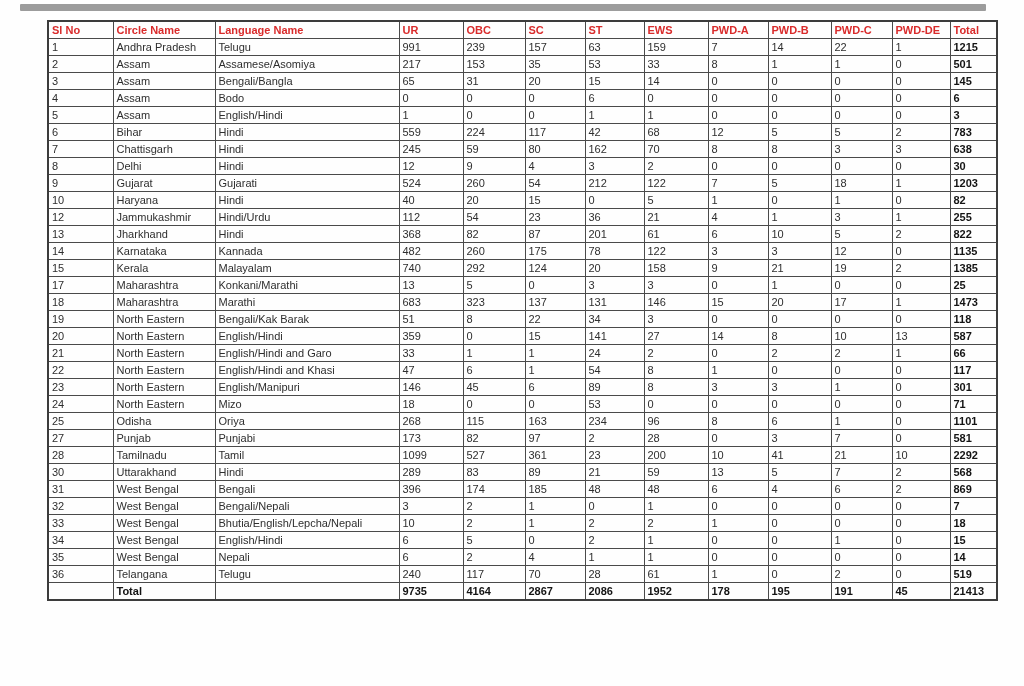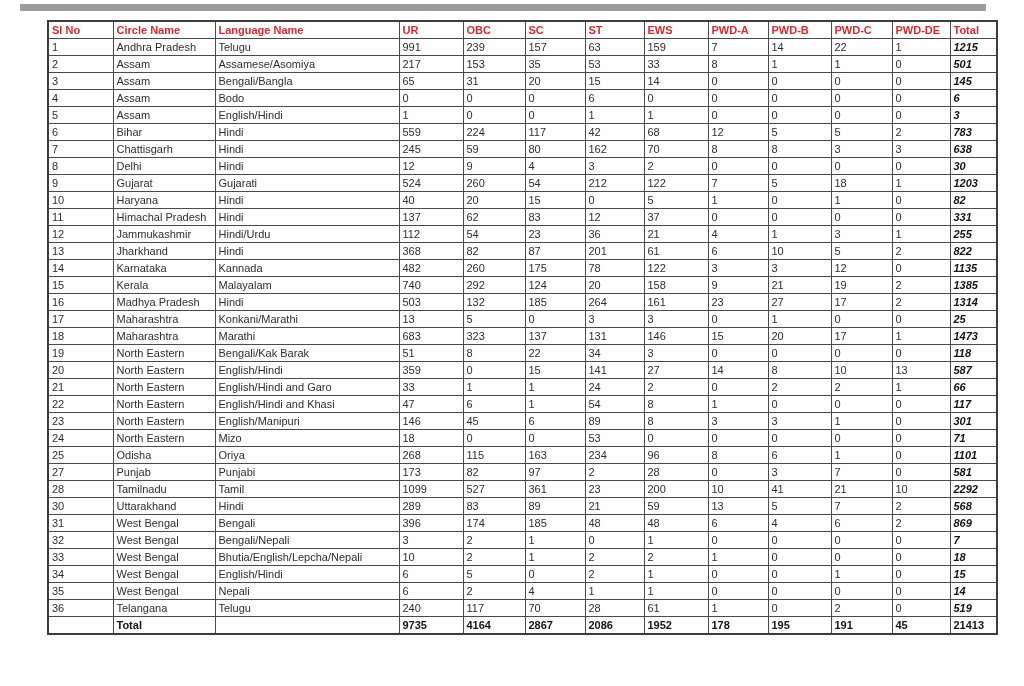--- a/index.html
+++ b/index.html
@@ -49,21 +49,20 @@
     overflow: hidden;
     font-weight: normal;
   }
   table.vacancy th {
     color: var(--header-red, #d92b2b);
     font-weight: bold;
   }
   table.vacancy td.total-col {
     font-weight: bold;
     color: #141414;
-    font-style: italic;
   }
   table.vacancy tr.total-row td {
     font-weight: bold;
     color: #141414;
   }
 </style>
 </head>
 <body>
 
 <div class="page">
@@ -246,35 +245,20 @@
           <td>15</td>
           <td>0</td>
           <td>5</td>
           <td>1</td>
           <td>0</td>
           <td>1</td>
           <td>0</td>
           <td class="total-col">82</td>
         </tr>
         <tr>
-          <td>11</td>
-          <td>Himachal Pradesh</td>
-          <td>Hindi</td>
-          <td>137</td>
-          <td>62</td>
-          <td>83</td>
-          <td>12</td>
-          <td>37</td>
-          <td>0</td>
-          <td>0</td>
-          <td>0</td>
-          <td>0</td>
-          <td class="total-col">331</td>
-        </tr>
-        <tr>
           <td>12</td>
           <td>Jammukashmir</td>
           <td>Hindi/Urdu</td>
           <td>112</td>
           <td>54</td>
           <td>23</td>
           <td>36</td>
           <td>21</td>
           <td>4</td>
           <td>1</td>
@@ -319,35 +303,20 @@
           <td>740</td>
           <td>292</td>
           <td>124</td>
           <td>20</td>
           <td>158</td>
           <td>9</td>
           <td>21</td>
           <td>19</td>
           <td>2</td>
           <td class="total-col">1385</td>
-        </tr>
-        <tr>
-          <td>16</td>
-          <td>Madhya Pradesh</td>
-          <td>Hindi</td>
-          <td>503</td>
-          <td>132</td>
-          <td>185</td>
-          <td>264</td>
-          <td>161</td>
-          <td>23</td>
-          <td>27</td>
-          <td>17</td>
-          <td>2</td>
-          <td class="total-col">1314</td>
         </tr>
         <tr>
           <td>17</td>
           <td>Maharashtra</td>
           <td>Konkani/Marathi</td>
           <td>13</td>
           <td>5</td>
           <td>0</td>
           <td>3</td>
           <td>3</td>

